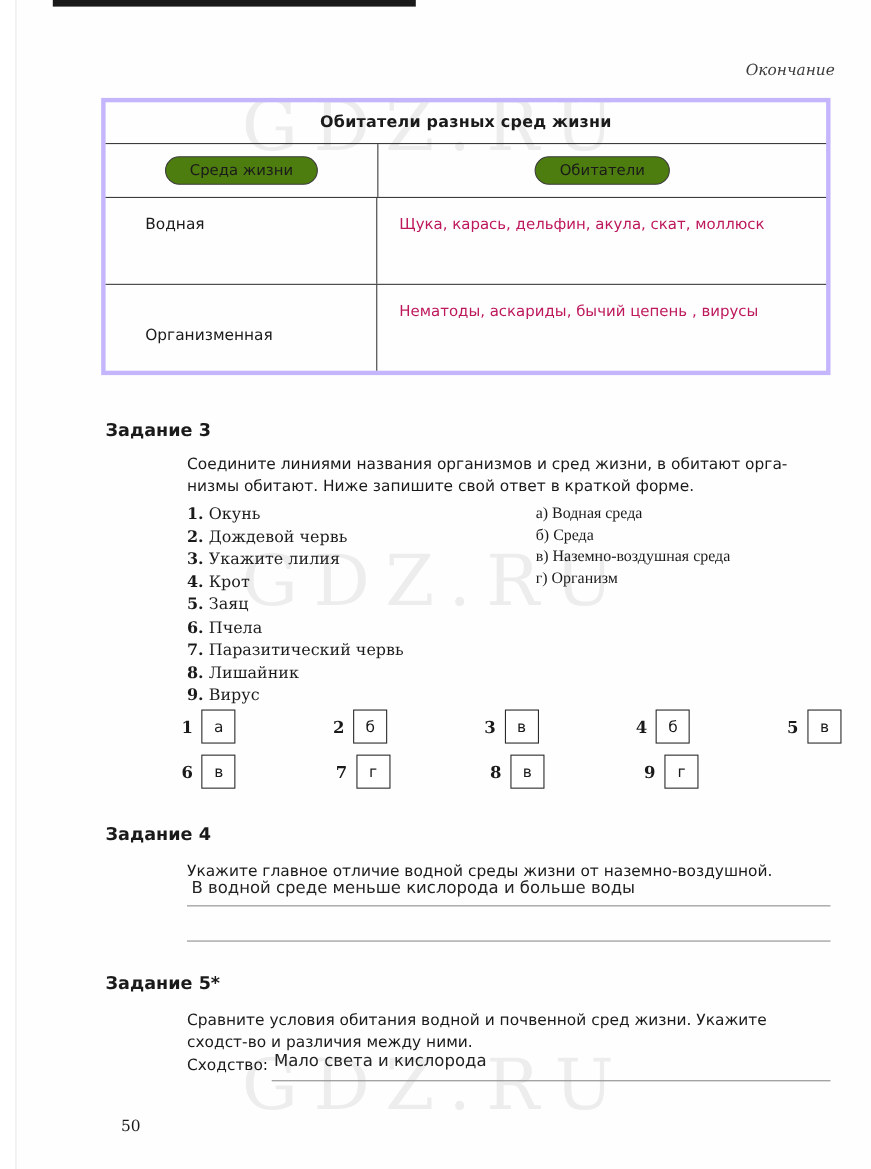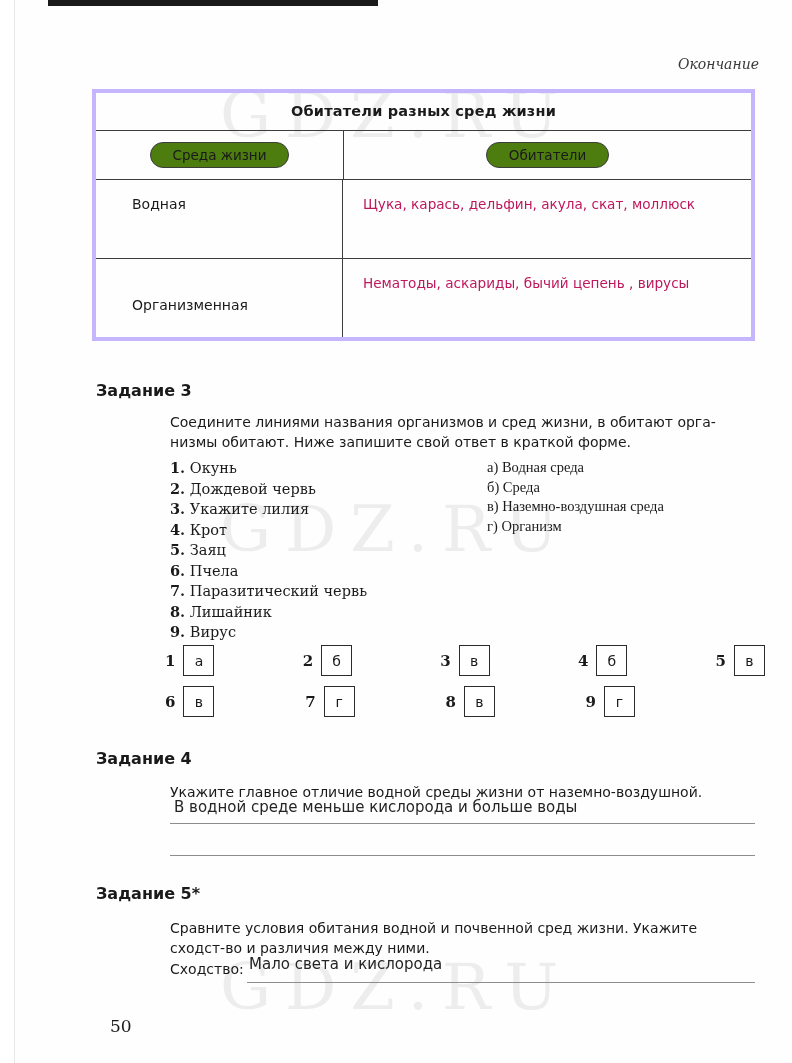--- a/index.html
+++ b/index.html
@@ -216,21 +216,21 @@
     position: absolute;
     left: 170px;
     top: 961px;
     font-size: 14px;
   }
   .page-num {
     position: absolute;
     left: 110px;
     top: 1016px;
     font-family: "DejaVu Serif", serif;
-    font-size: 17px;
+    font-size: 14px;
   }
 </style>
 </head>
 <body>
 
 <div class="page">
 
   <div class="leftedge"></div>
   <div class="topbar"></div>
 

